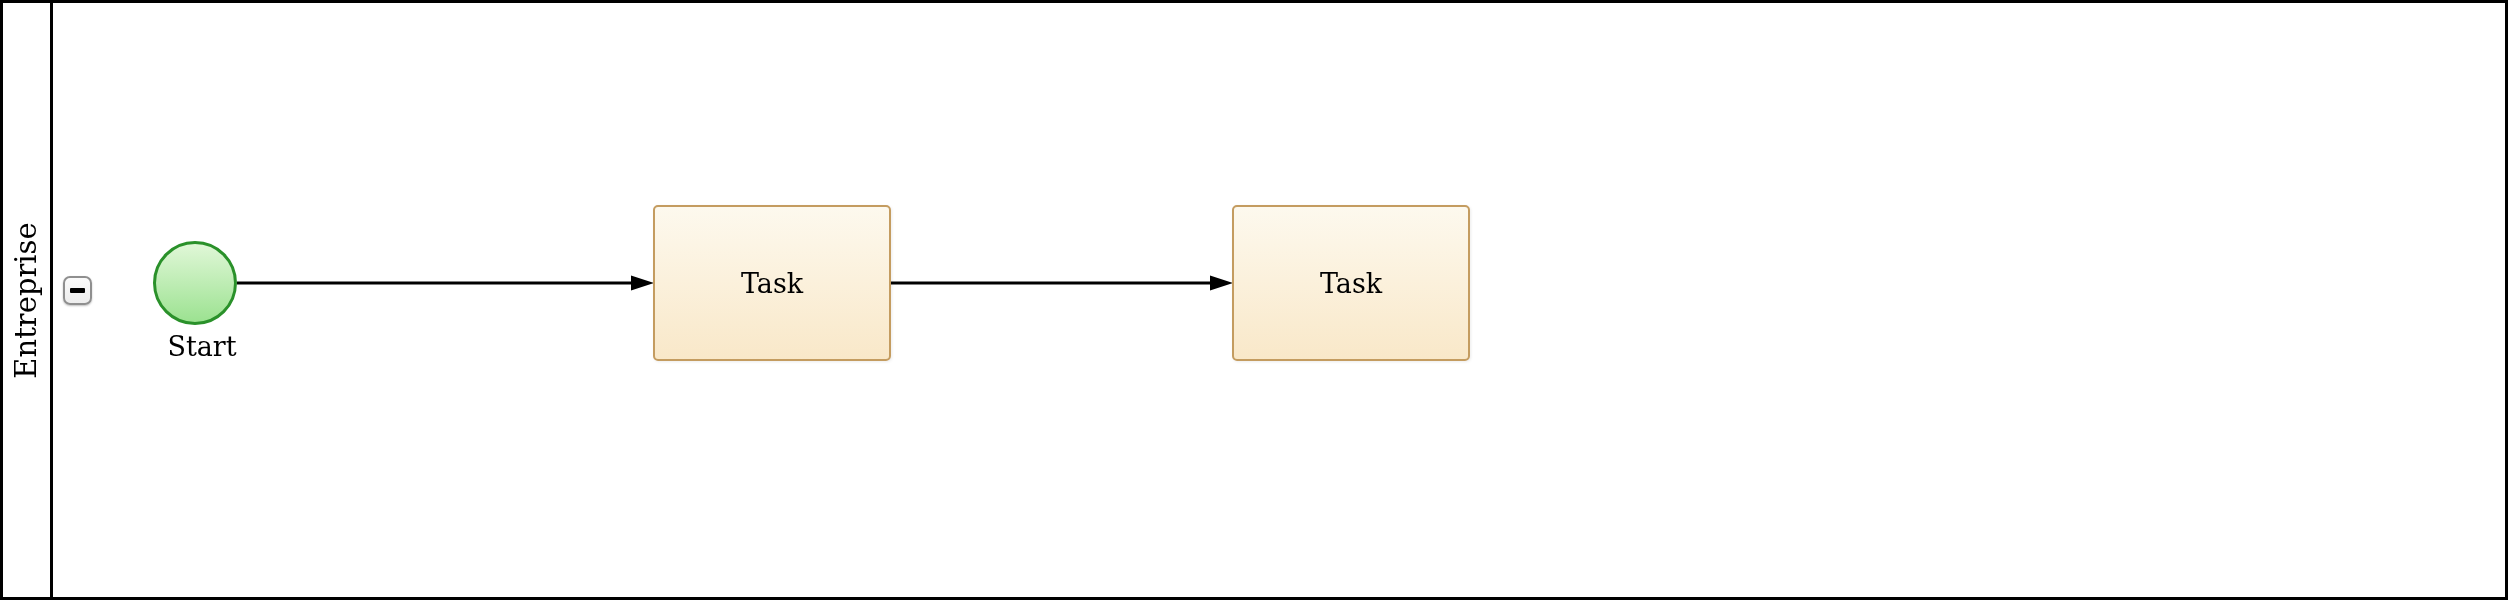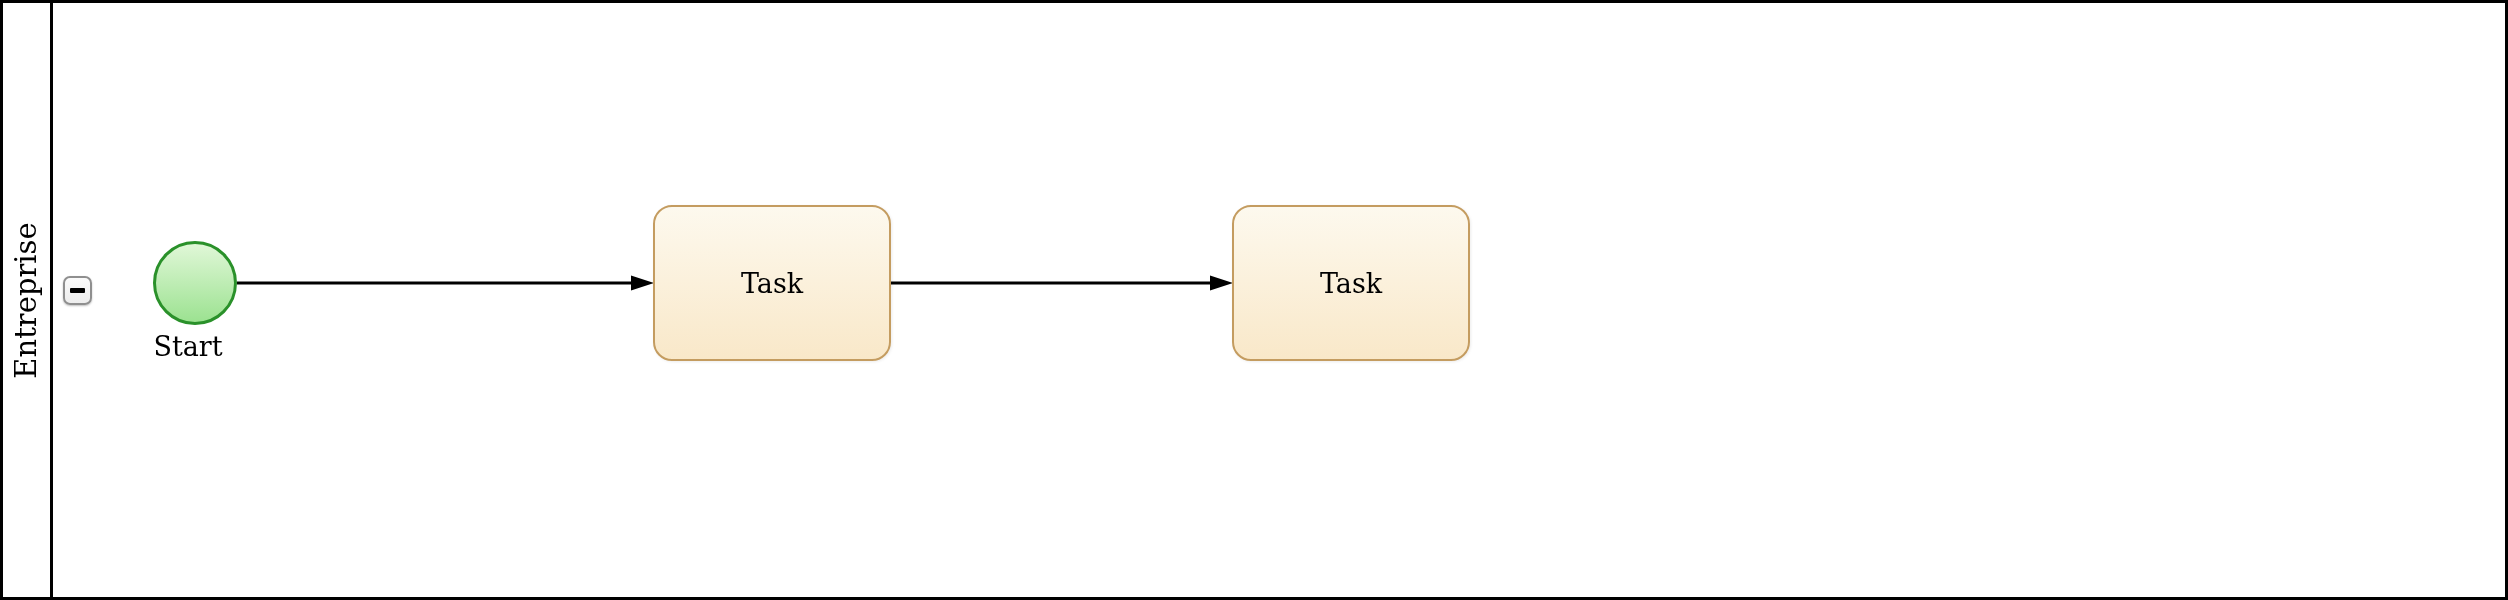--- a/index.html
+++ b/index.html
@@ -68,33 +68,33 @@
     position: absolute;
     left: 150px; top: 238px;
     width: 84px; height: 84px;
     box-sizing: border-box;
     border: 3px solid #2a912a;
     border-radius: 50%;
     background: linear-gradient(#e0f7d7, #9ce291);
   }
   .start-label {
     position: absolute;
-    left: 185px; top: 330px;
+    left: 199px; top: 330px;
     transform: translateX(-50%);
     font-size: 27px;
     line-height: 1;
     white-space: nowrap;
   }
   
   .task {
     position: absolute;
     width: 238px; height: 156px;
     box-sizing: border-box;
     border: 2.5px solid #c49c60;
-    border-radius: 19px;
+    border-radius: 5px;
     background: linear-gradient(#fdf9ee, #f9e8c9);
     box-shadow: 1px 1px 3px rgba(0,0,0,0.08);
     display: flex;
     align-items: center;
     justify-content: center;
   }
   .task-1 { left: 650px; top: 202px; }
   .task-2 { left: 1229px; top: 202px; }
   .task-label {
     font-size: 27px;

